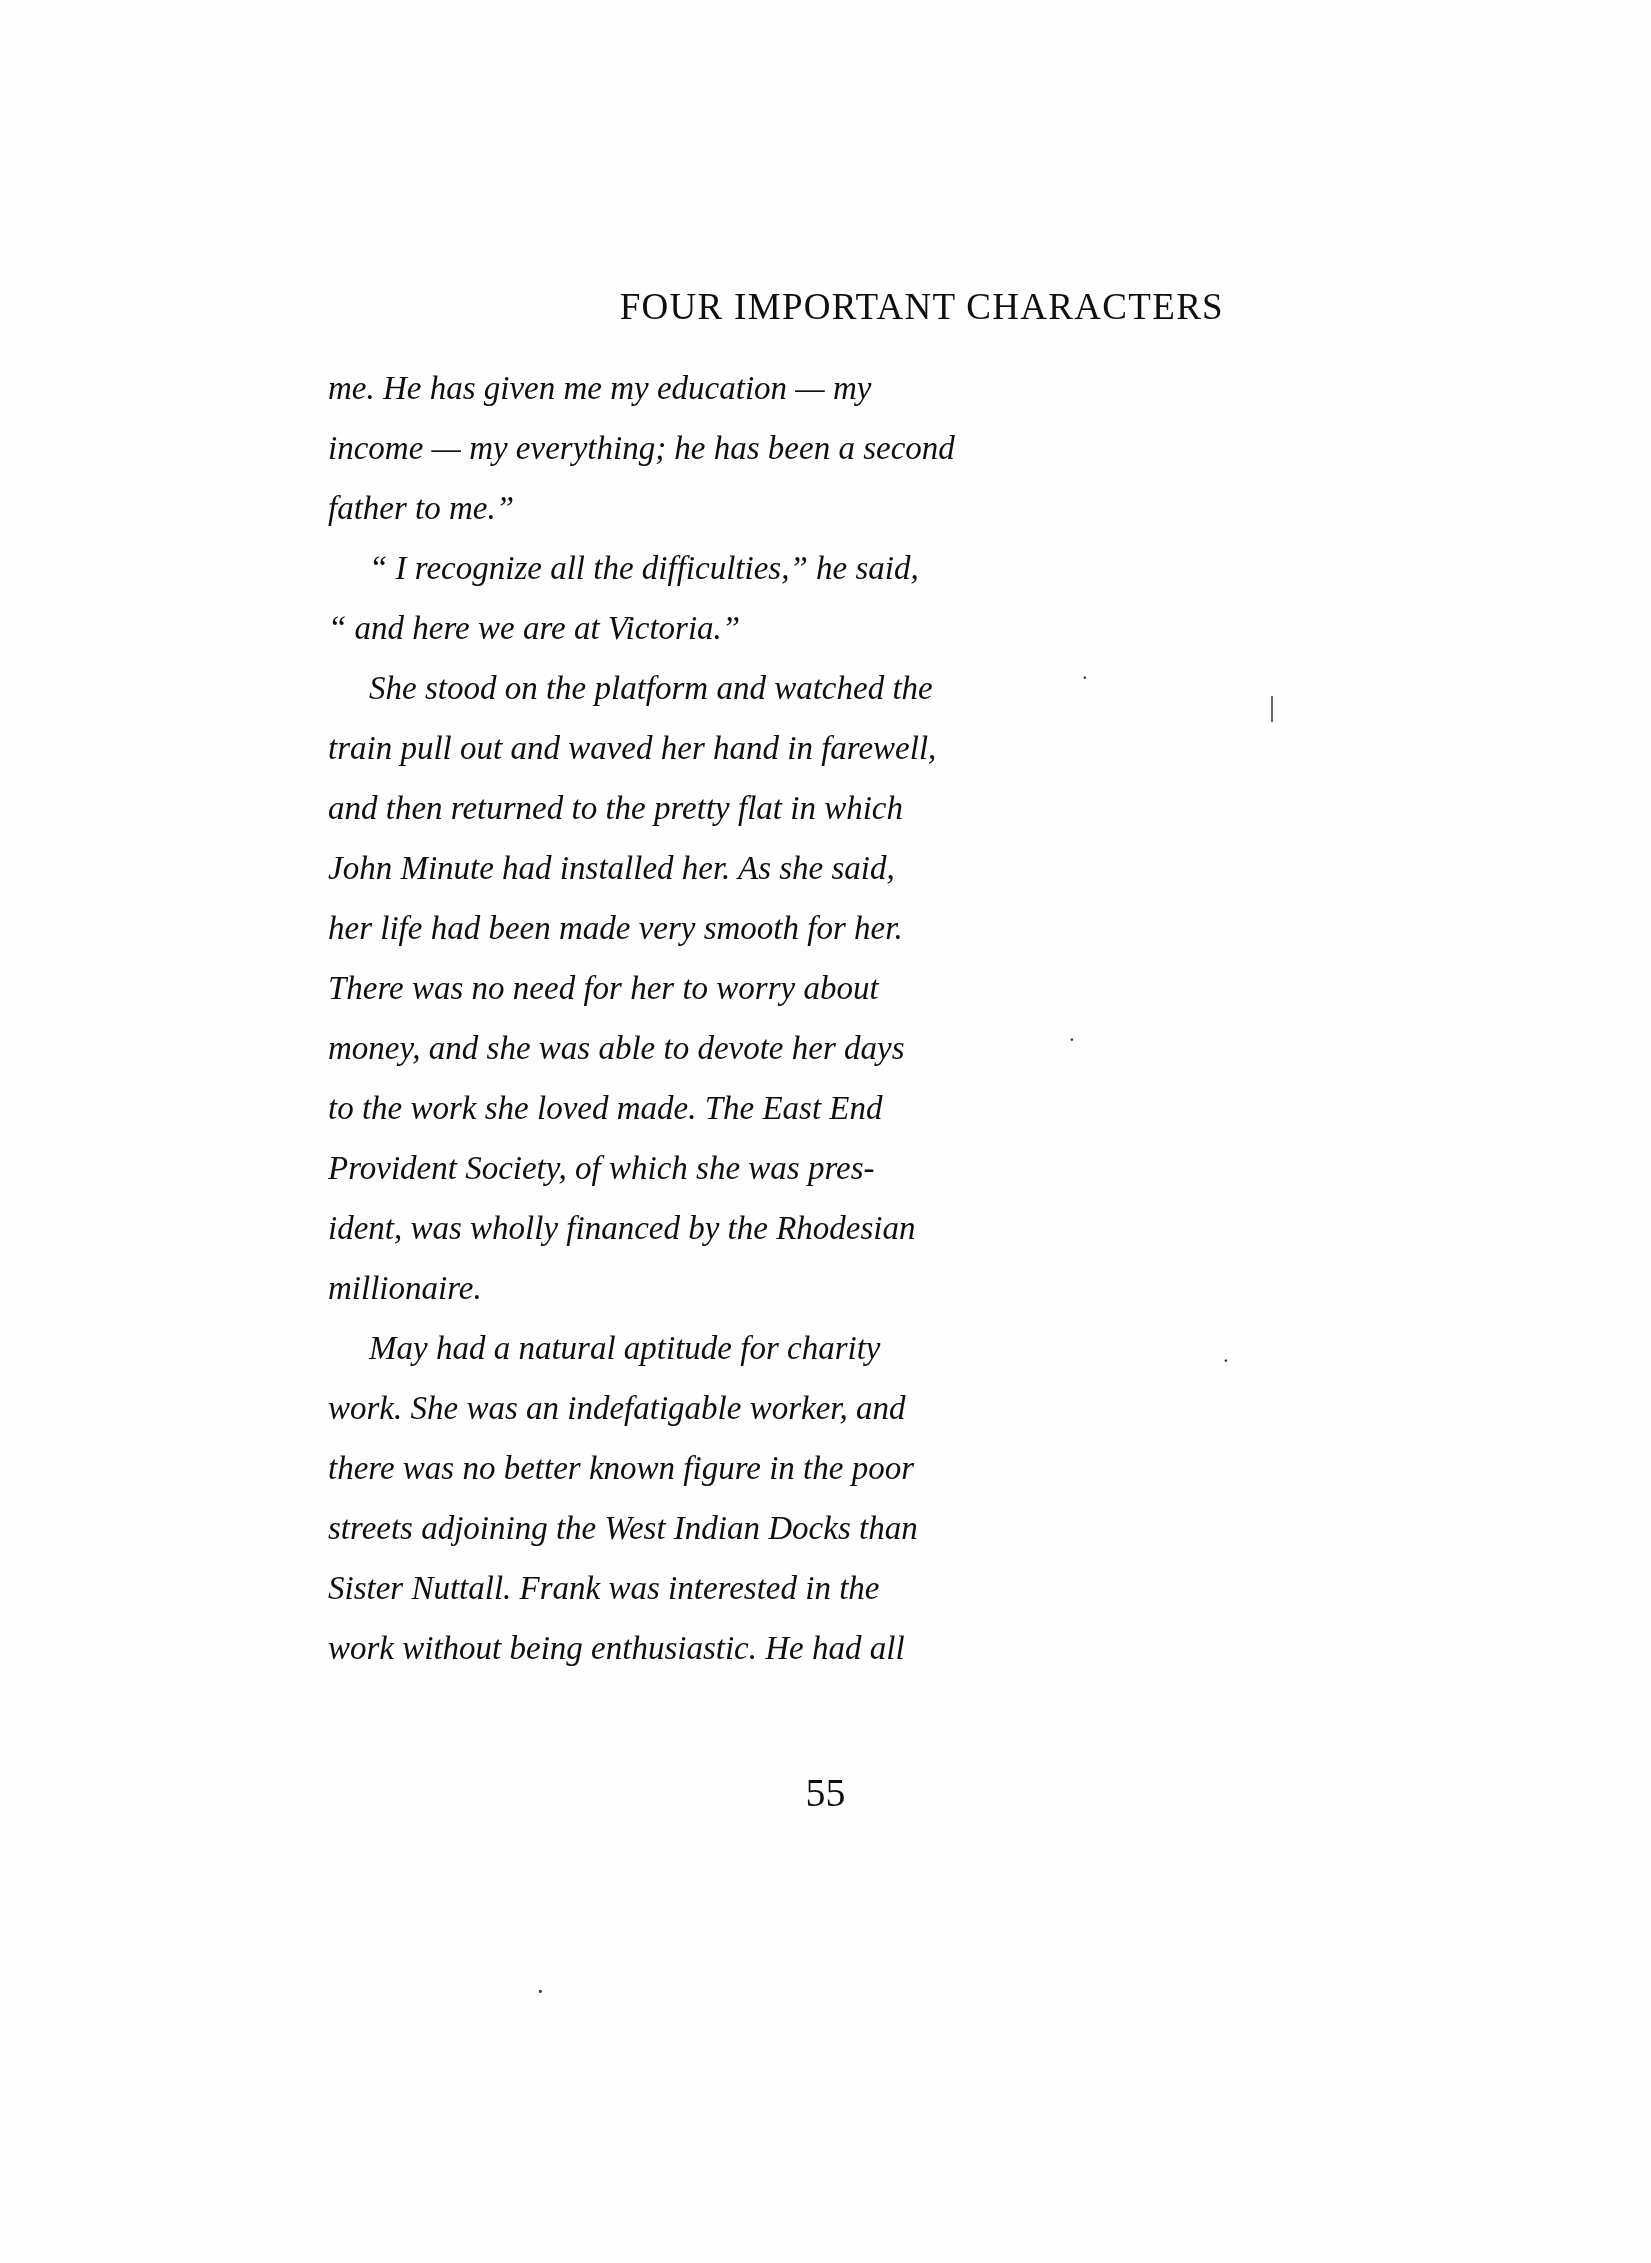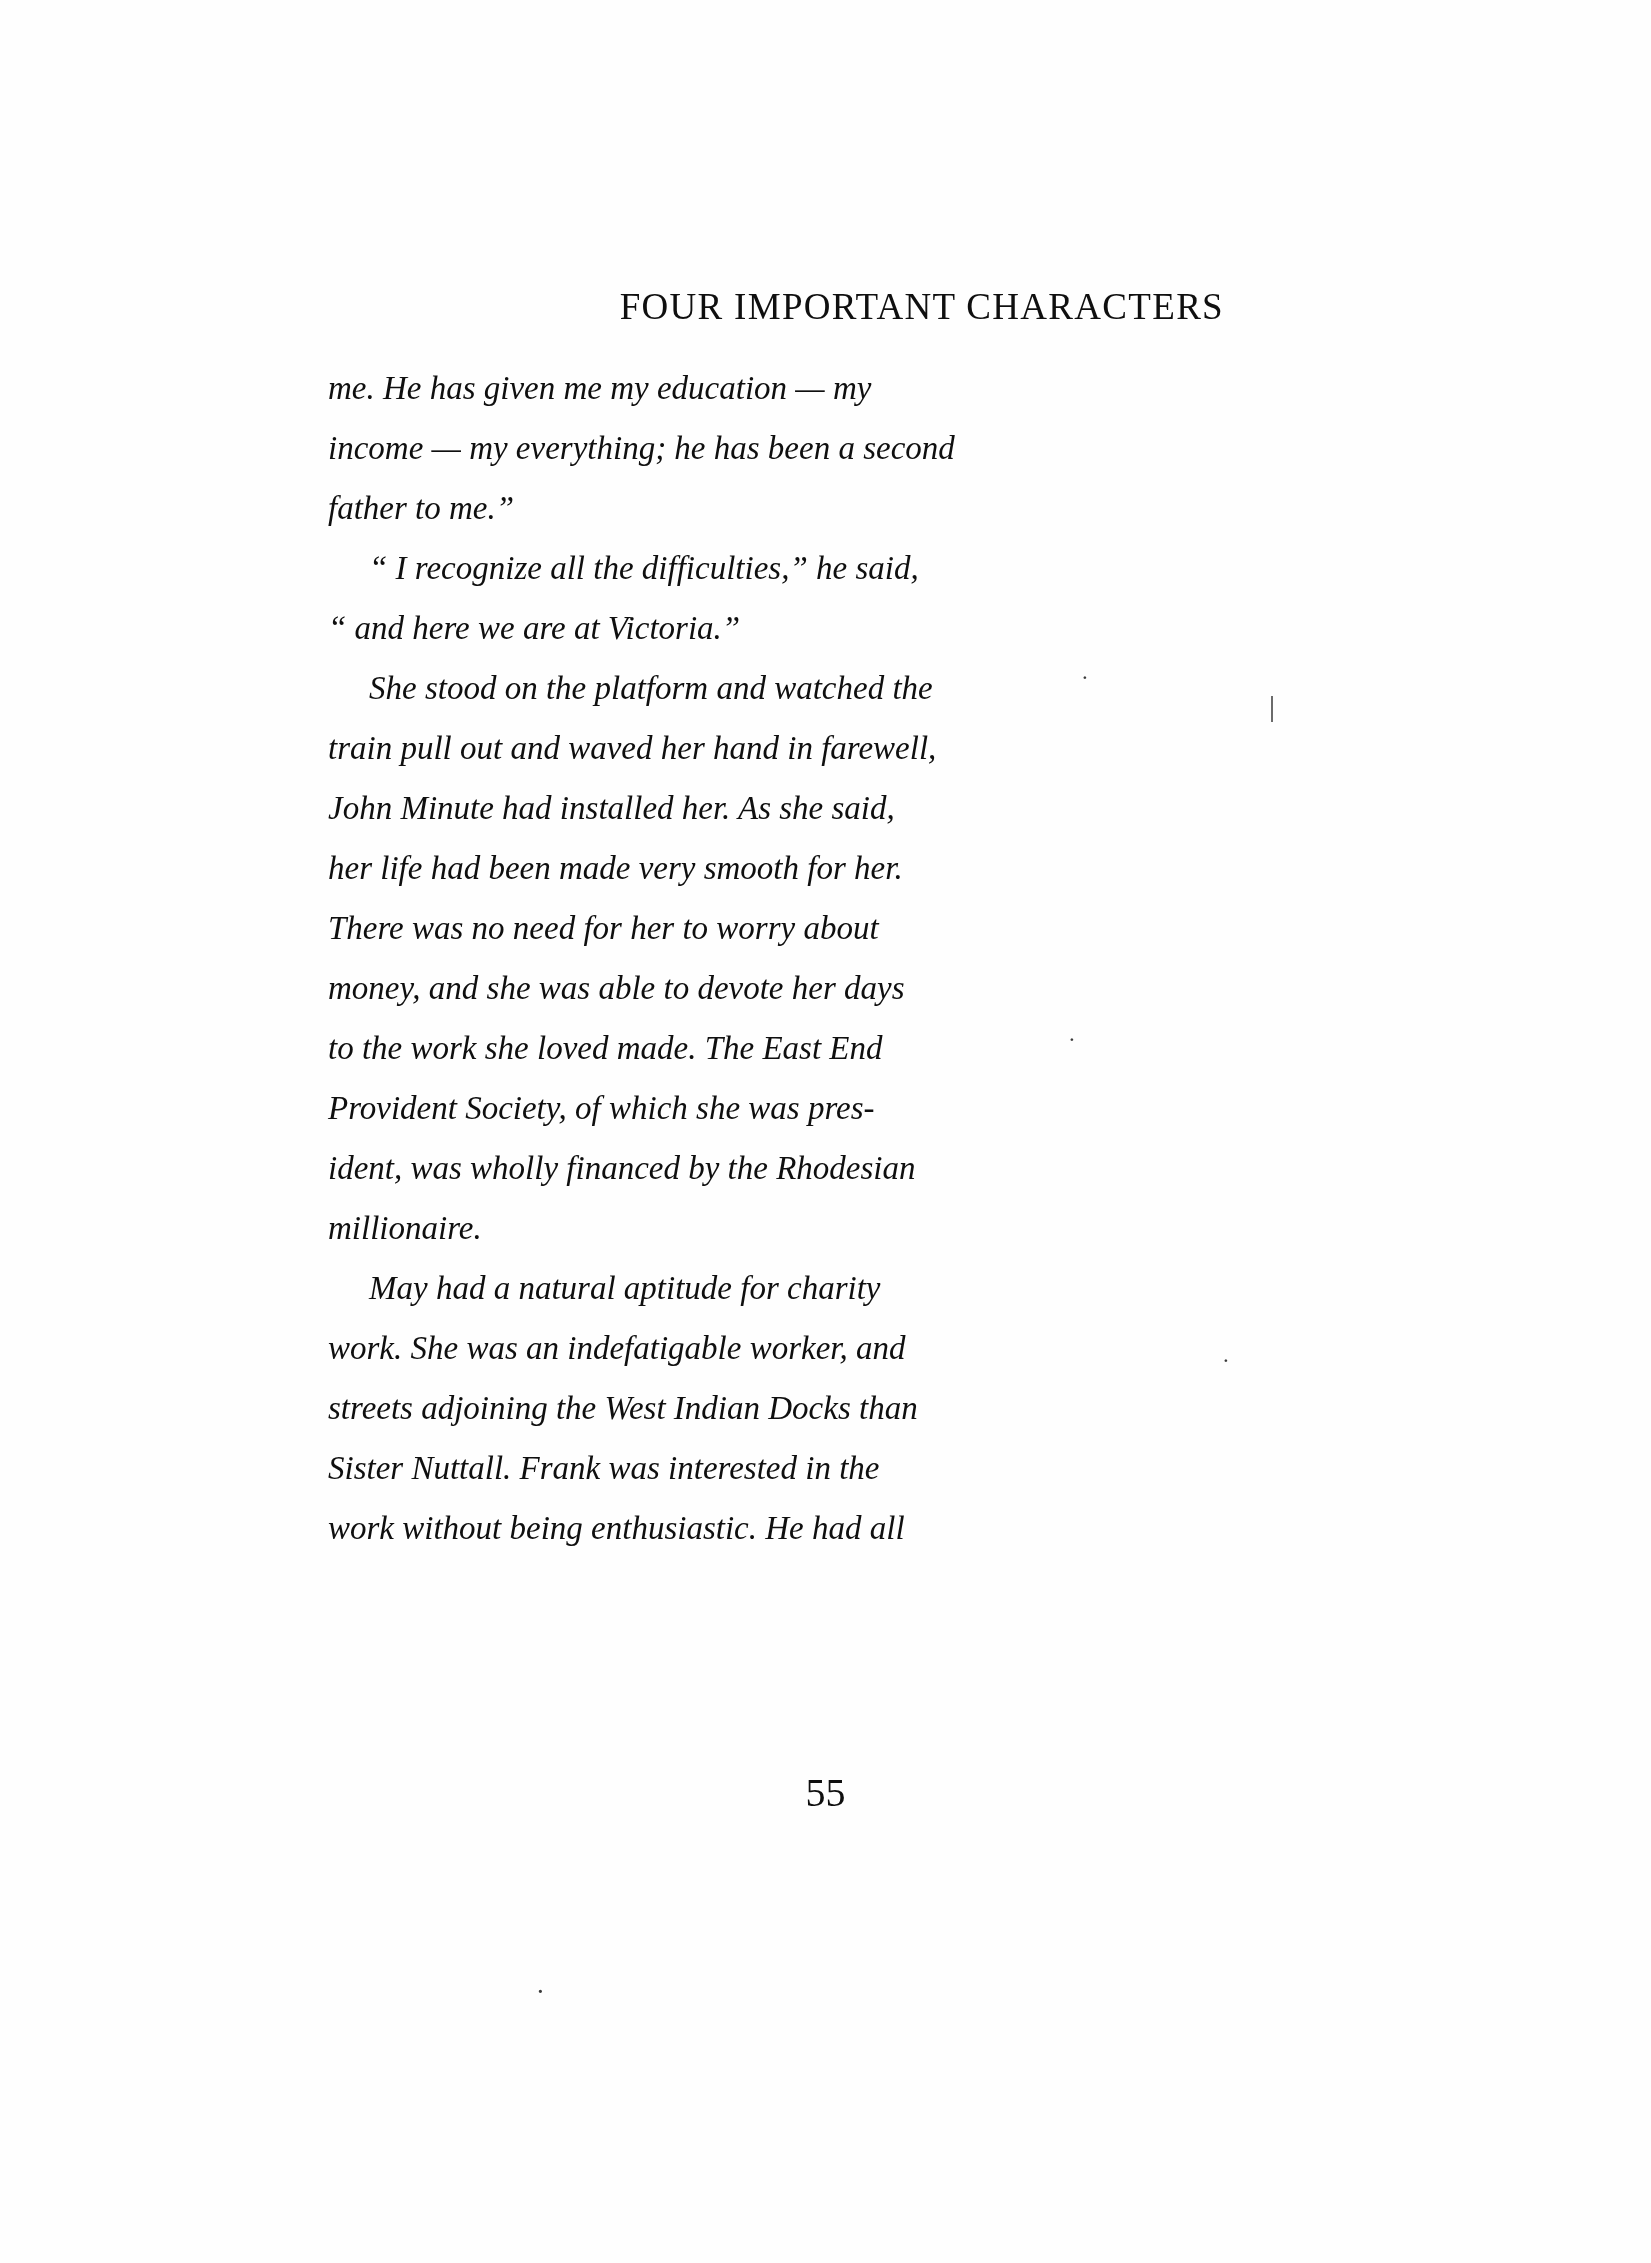--- a/index.html
+++ b/index.html
@@ -114,33 +114,35 @@
 
 
     <p class="para">
       <span class="line flush" style="padding-left:41px;">“ I  recognize  all  the  difficulties,”  he  said,</span>
       <span class="line flush">“ and  here  we  are  at  Victoria.”</span>
     </p>
 
     <p class="para">
       <span class="line flush" style="padding-left:41px;">She stood on the platform and watched the</span>
       <span class="line flush">train pull out and waved her hand in farewell,</span>
+      <span class="line flush">and  then  returned  to  the  pretty  flat  in  which</span>
       <span class="line flush">John  Minute  had  installed  her.    As  she  said,</span>
       <span class="line flush">her  life  had  been  made  very  smooth  for  her.</span>
       <span class="line flush">There  was  no  need  for  her  to  worry  about</span>
       <span class="line flush">money,  and  she  was  able  to  devote  her  days</span>
       <span class="line flush">to  the  work  she  loved  made.    The  East  End</span>
       <span class="line flush">Provident  Society,  of  which  she  was  pres-</span>
       <span class="line flush">ident,  was  wholly  financed  by  the  Rhodesian</span>
       <span class="line flush">millionaire.</span>
     </p>
 
     <p class="para">
       <span class="line flush" style="padding-left:41px;">May  had  a  natural  aptitude  for  charity</span>
       <span class="line flush">work.   She was an indefatigable worker, and</span>
+      <span class="line flush">there was no better known figure in the poor</span>
       <span class="line flush">streets adjoining the West Indian Docks than</span>
       <span class="line flush">Sister  Nuttall.   Frank  was  interested  in  the</span>
       <span class="line flush">work without being enthusiastic.   He had all</span>
     </p>
 
   </div>
 
   <div class="page-number">55</div>
 
   <div class="stray-mark mark-bar">|</div>

